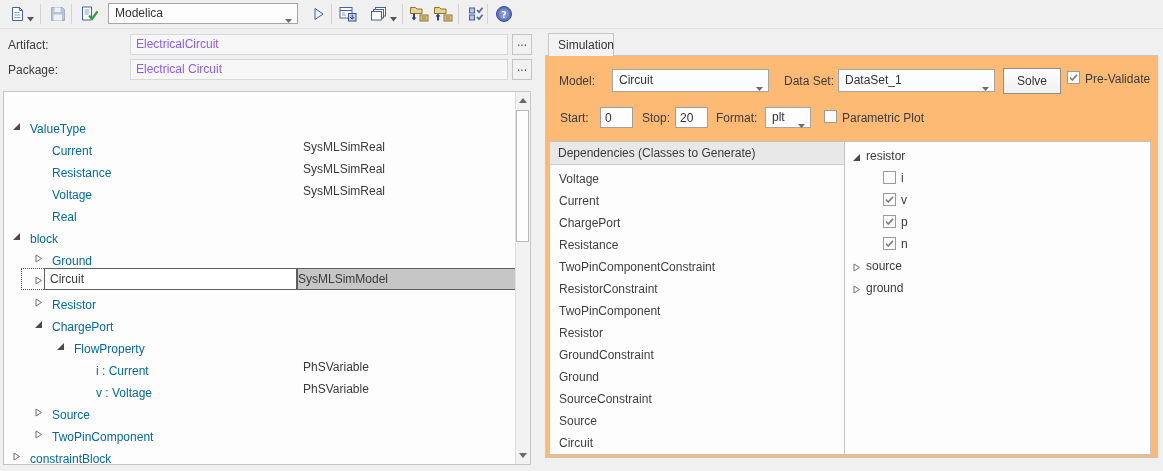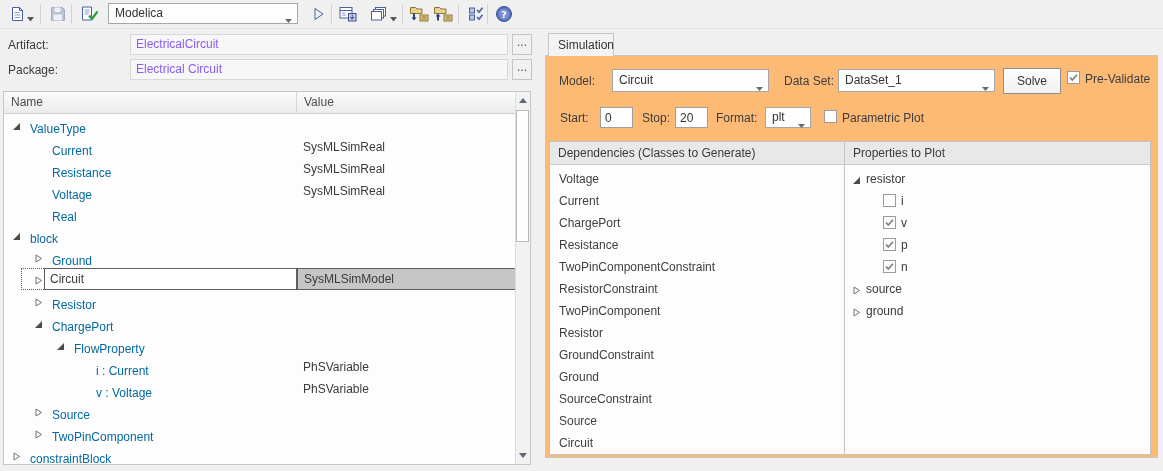--- a/index.html
+++ b/index.html
@@ -28,21 +28,21 @@
   .th{box-sizing:border-box;line-height:20px;color:#4c4c4c;padding-left:7px;}
   .th.c-name{width:293px;border-right:1px solid #d6d6d6;}
   .th.c-value{flex:1;}
   .tbody{position:absolute;left:0;top:22px;right:14px;bottom:0;overflow:hidden;}
   .trow{position:relative;height:22px;}
   .arr{position:absolute;top:6px;width:10px;height:10px;}
   .tname{position:absolute;top:4px;line-height:22px;white-space:nowrap;color:#0369a1;}
   .tvalue{position:absolute;left:299px;top:0;line-height:22px;white-space:nowrap;color:#3a3a3a;}
   .sel-outline{position:absolute;left:17px;top:0;width:497px;height:22px;box-sizing:border-box;border:1px dotted #5a5a5a;}
   .sel-name{position:absolute;left:40px;top:0;width:253px;height:22px;box-sizing:border-box;background:#fff;border:1px solid #5f5f5f;line-height:20px;padding-left:5px;white-space:nowrap;}
-  .sel-value{position:absolute;left:293px;top:0;width:221px;height:22px;box-sizing:border-box;background:#c6c6c6;border:1px solid #5f5f5f;line-height:20px;padding-left:6px;white-space:nowrap;}
+  .sel-value{position:absolute;left:293px;top:0;width:221px;height:22px;box-sizing:border-box;background:#c6c6c6;border:1px solid #5f5f5f;line-height:20px;white-space:nowrap;}
   .vscroll{position:absolute;top:0;right:0;width:14px;bottom:0;background:#f2f2f2;border-left:1px solid #dedede;}
   .sb-btn{position:absolute;left:0;width:14px;height:17px;display:flex;align-items:center;justify-content:center;background:#f2f2f2;}
   .sb-thumb{position:absolute;left:0px;top:18px;width:13px;height:132px;box-sizing:border-box;background:#fefefe;border:1px solid #b9b9b9;}
 
   
   .tab{position:absolute;left:548px;top:33px;width:66px;height:23px;box-sizing:border-box;background:#f3f3f3;border:1px solid #c6c6c6;border-bottom:none;line-height:22px;padding-left:9px;color:#333;z-index:2;}
   .panel-body{position:absolute;left:545px;top:55px;width:613px;height:403px;box-sizing:border-box;background:#fdba74;border:1px solid #c6c6c6;}
   .pb-label{position:absolute;color:#3c3c3c;white-space:nowrap;}
   .pb-combo{position:absolute;height:23px;}
   .pb-input{position:absolute;box-sizing:border-box;width:33px;height:21px;border:1px solid #9f9f9f;background:#fdfdfd;font-family:inherit;font-size:12px;color:#333;padding:0 0 0 4px;}
@@ -160,24 +160,20 @@
   </div>
 
   <div class="flabel" style="left:8px;top:38px">Artifact:</div>
   <div class="ffield" style="top:34px">ElectricalCircuit</div>
   <div class="fbrowse" style="top:34px">...</div>
   <div class="flabel" style="left:8px;top:63px">Package:</div>
   <div class="ffield" style="top:59px">Electrical Circuit</div>
   <div class="fbrowse" style="top:59px">...</div>
 
   <div class="tree-panel">
-    <div class="thead">
-      <div class="th c-name">Name</div>
-      <div class="th c-value">Value</div>
-    </div>
     <div class="tbody" id="tree-rows">
         <div class="trow">
           <div class="arr" style="left: 8px;"><svg width="9" height="9" viewBox="0 0 9 9">
               <path d="M8 1v7H1z" fill="#4a4a4a"></path>
             </svg></div>
           <div class="tname" style="left: 26px;">ValueType</div>
         </div>
         <div class="trow">
           <div class="tname" style="left: 48px;">Current</div>
           <div class="tvalue">SysMLSimReal</div>
@@ -324,21 +320,20 @@
           <div class="dep-item">TwoPinComponent</div>
           <div class="dep-item">Resistor</div>
           <div class="dep-item">GroundConstraint</div>
           <div class="dep-item">Ground</div>
           <div class="dep-item">SourceConstraint</div>
           <div class="dep-item">Source</div>
           <div class="dep-item">Circuit</div>
         </div>
     </div>
     <div class="listbox" style="left:298px;width:307px">
-      <div class="list-header">Properties to Plot</div>
       <div class="plot-rows" id="plot-tree">
           <div class="prow">
             <div class="arr" style="left: 7px;"><svg width="9" height="9" viewBox="0 0 9 9">
                 <path d="M8 1v7H1z" fill="#4a4a4a"></path>
               </svg></div>
             <div class="plabel" style="left: 21px;">resistor</div>
           </div>
           <div class="prow">
             <div class="pchk"><svg width="13" height="13" viewBox="0 0 13 13">
                 <rect x="0.5" y="0.5" width="12" height="12" fill="#fdfdfd" stroke="#9b9b9b"></rect>

